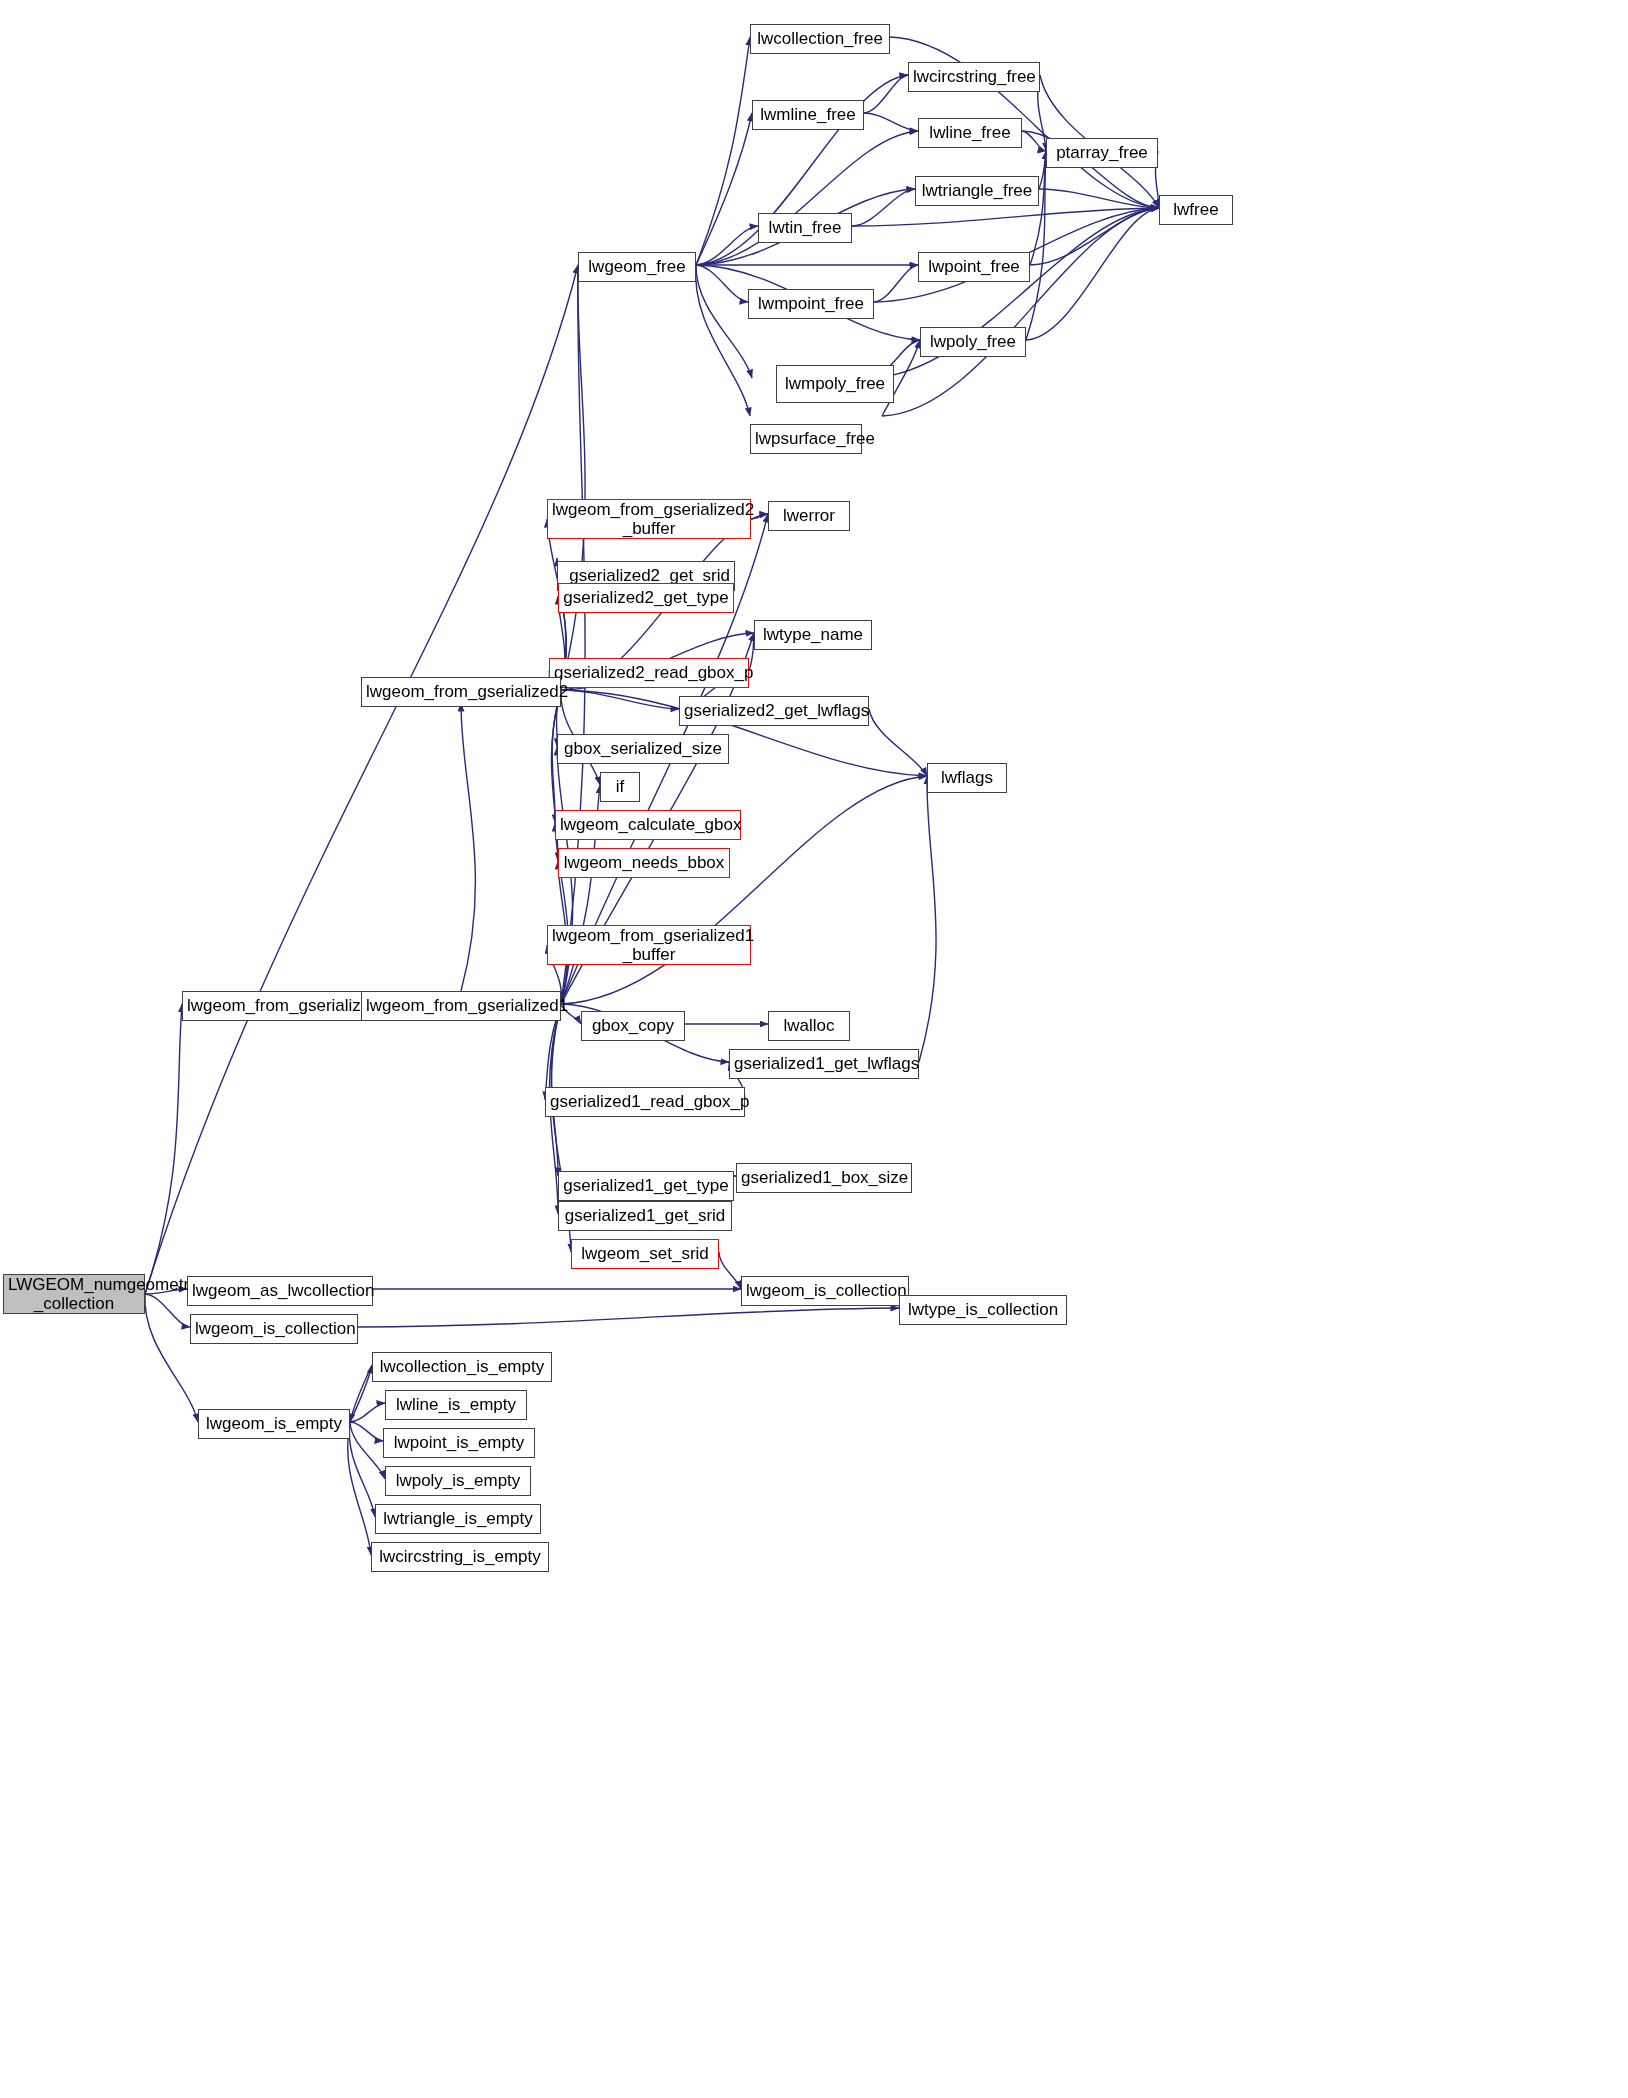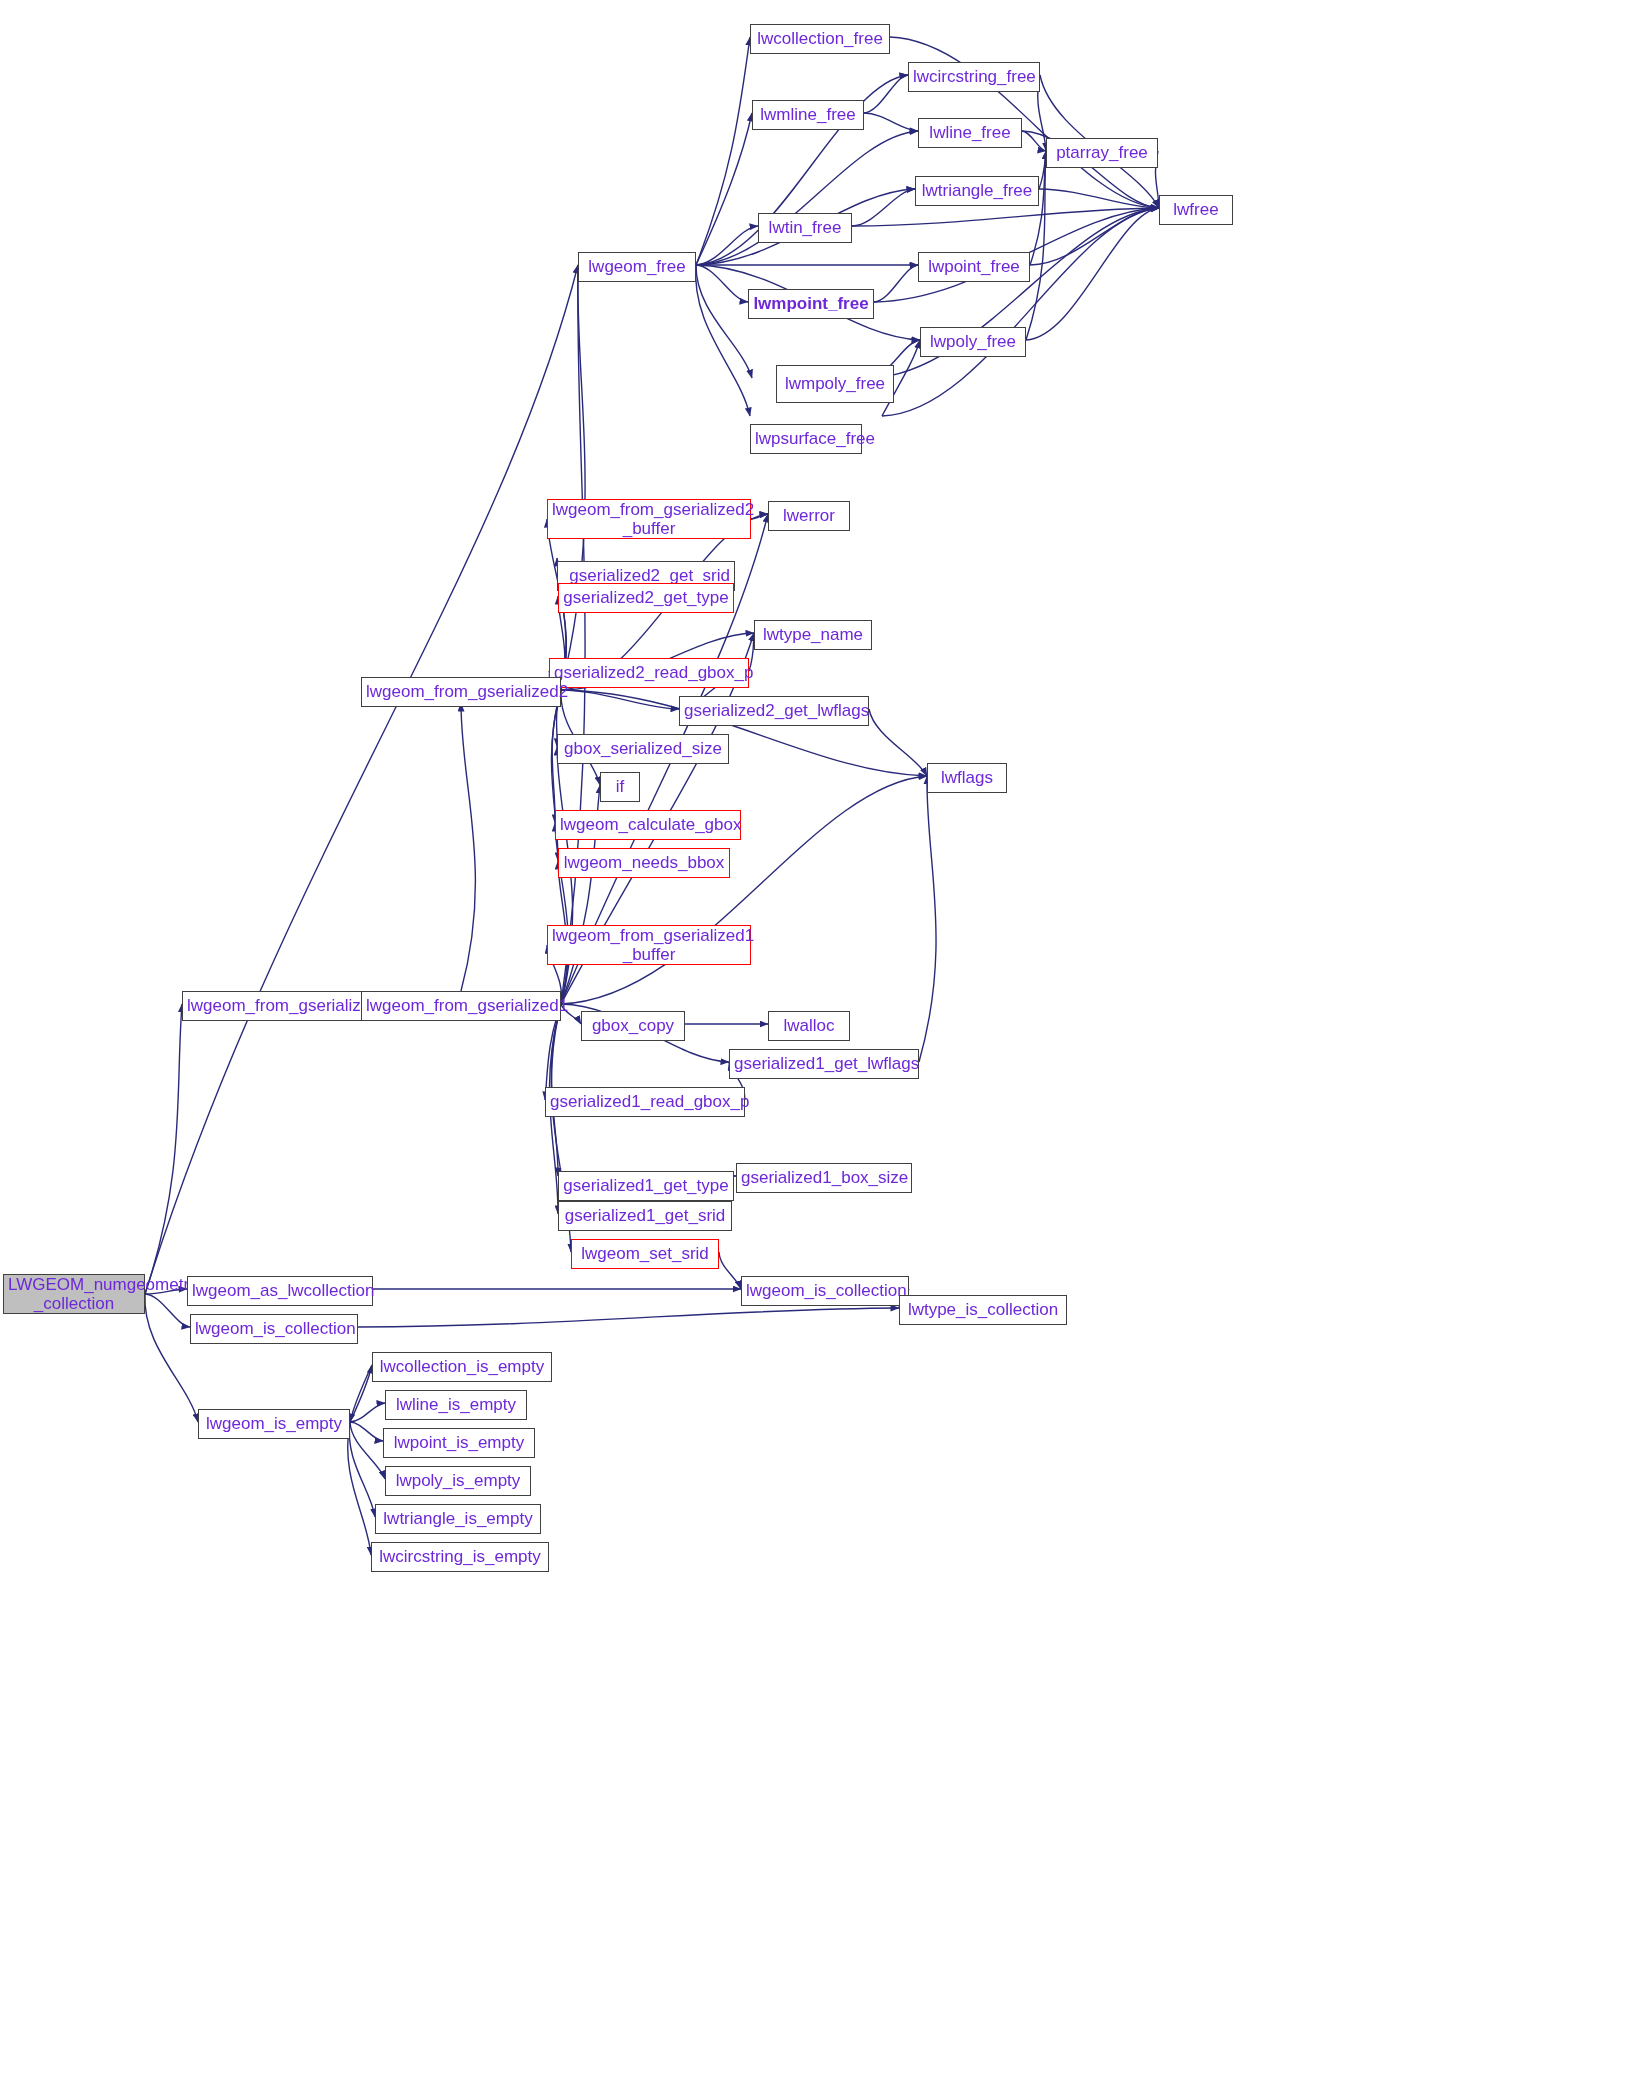--- a/index.html
+++ b/index.html
@@ -27,21 +27,21 @@
     position: absolute;
     box-sizing: border-box;
     display: flex;
     align-items: center;
     justify-content: center;
     text-align: center;
     background: #ffffff;
     border: 1px solid #404040;
     font-size: 17px;
     line-height: 1.12;
-    color: #6d28d9;
+    color: #000000;
     white-space: pre-line;
     padding: 14px 4px;
   }
   .node.red {
     border: 1px solid #ff0000;
   }
   .node.root {
     background: #bfbfbf;
     border: 1px solid #404040;
   }
@@ -154,21 +154,21 @@
       <div class="node" style="left: 750px; top: 24px; width: 140px; height: 26px;"><span class="node-label">lwcollection_free</span></div>
       <div class="node" style="left: 908px; top: 62px; width: 132px; height: 26px;"><span class="node-label">lwcircstring_free</span></div>
       <div class="node" style="left: 752px; top: 100px; width: 112px; height: 26px;"><span class="node-label">lwmline_free</span></div>
       <div class="node" style="left: 918px; top: 118px; width: 104px; height: 26px;"><span class="node-label">lwline_free</span></div>
       <div class="node" style="left: 1046px; top: 138px; width: 112px; height: 26px;"><span class="node-label">ptarray_free</span></div>
       <div class="node" style="left: 915px; top: 176px; width: 124px; height: 26px;"><span class="node-label">lwtriangle_free</span></div>
       <div class="node" style="left: 1159px; top: 195px; width: 74px; height: 26px;"><span class="node-label">lwfree</span></div>
       <div class="node" style="left: 758px; top: 213px; width: 94px; height: 26px;"><span class="node-label">lwtin_free</span></div>
       <div class="node" style="left: 578px; top: 252px; width: 118px; height: 26px;"><span class="node-label">lwgeom_free</span></div>
       <div class="node" style="left: 918px; top: 252px; width: 112px; height: 26px;"><span class="node-label">lwpoint_free</span></div>
-      <div class="node" style="left: 748px; top: 289px; width: 126px; height: 26px; font-weight: bold;"><span class="node-label">lwmpoint_free</span></div>
+      <div class="node" style="left: 748px; top: 289px; width: 126px; height: 26px;"><span class="node-label">lwmpoint_free</span></div>
       <div class="node" style="left: 920px; top: 327px; width: 106px; height: 26px;"><span class="node-label">lwpoly_free</span></div>
       <div class="node" style="left: 776px; top: 365px; width: 118px; height: 38px;"><span class="node-label">lwmpoly_free</span></div>
       <div class="node" style="left: 750px; top: 424px; width: 112px; height: 26px; text-align: center;"><span class="node-label">lwpsurface_free</span></div>
       <div class="node red" style="left: 547px; top: 499px; width: 204px; height: 40px;"><span class="node-label">lwgeom_from_gserialized2
 _buffer</span></div>
       <div class="node" style="left: 768px; top: 501px; width: 82px; height: 26px;"><span class="node-label">lwerror</span></div>
       <div class="node" style="left: 557px; top: 561px; width: 178px; height: 26px; text-align: right;"><span class="node-label">gserialized2_get_srid</span></div>
       <div class="node red" style="left: 558px; top: 583px; width: 176px; height: 26px;"><span class="node-label">gserialized2_get_type</span></div>
       <div class="node" style="left: 754px; top: 620px; width: 118px; height: 26px;"><span class="node-label">lwtype_name</span></div>
       <div class="node red" style="left: 549px; top: 658px; width: 200px; height: 26px;"><span class="node-label">gserialized2_read_gbox_p</span></div>

